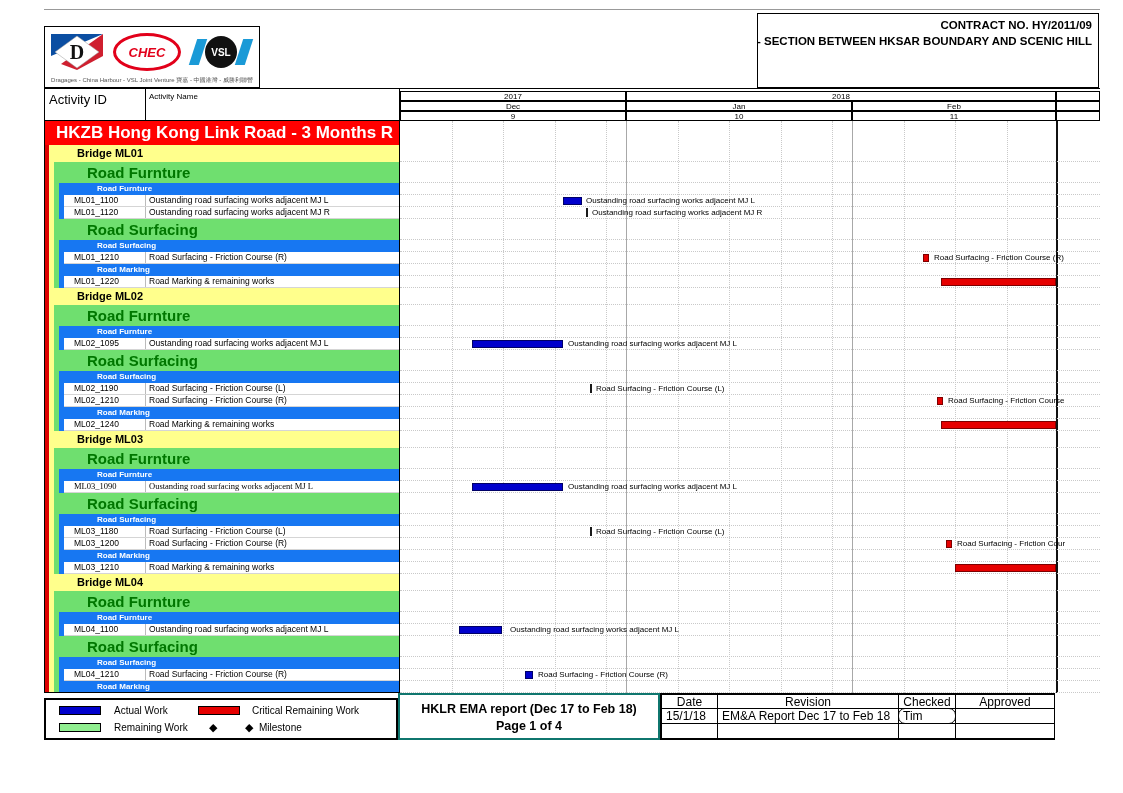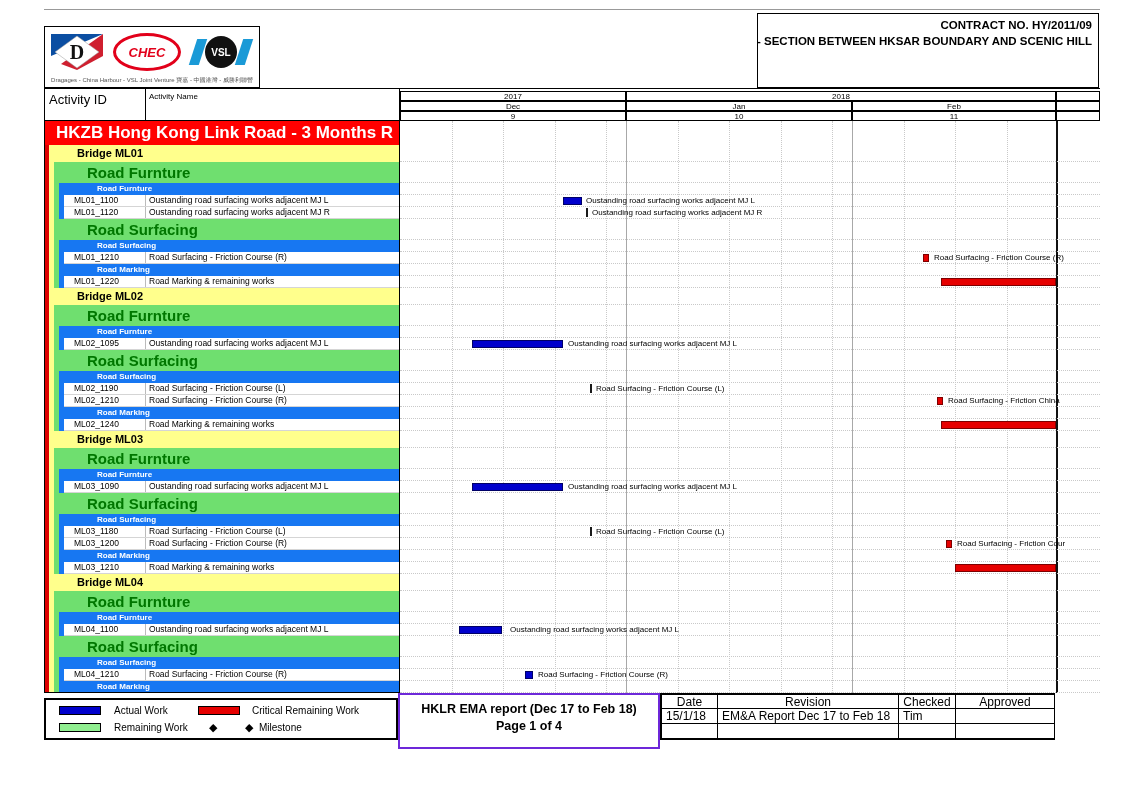--- a/index.html
+++ b/index.html
@@ -50,21 +50,21 @@
   .gridv{position:absolute;top:121px;height:572px;width:0;}
   .gridv.weekly{border-left:1px dotted #c9c9c9;}
   .gridv.month{border-left:1px solid #a8a8a8;}
   .gridv.endline{border-left:2px solid #111;}
 
   
   .legend-box{left:44px;top:698px;width:354px;height:42px;border:2px solid #000;box-sizing:border-box;}
   .legend-swatch{position:absolute;width:42px;height:9px;border:1px solid #000;box-sizing:border-box;}
   .legend-label{position:absolute;font-size:10px;line-height:11px;white-space:nowrap;}
   .legend-diamond{position:absolute;font-size:11px;line-height:11px;}
-  .titleblock{left:398px;top:693px;width:262px;height:56px;border:2px solid #6d28d9;box-sizing:border-box;text-align:center;}
+  .titleblock{left:398px;top:693px;width:262px;height:47px;border:2px solid #0f766e;box-sizing:border-box;text-align:center;}
   .titleblock .t1{margin-top:7px;font-weight:bold;font-size:12.5px;}
   .titleblock .t2{margin-top:3px;font-weight:bold;font-size:12.5px;}
   .revtable{left:660px;top:693px;width:395px;height:47px;border:1.5px solid #000;box-sizing:border-box;}
   .rev-cell{position:absolute;border:1px solid #000;box-sizing:border-box;font-size:12px;line-height:14px;overflow:hidden;white-space:nowrap;}
   .rev-center{text-align:center;}
   .rev-pad{padding-left:4px;}
 </style>
 </head>
 <body>
 
@@ -266,21 +266,21 @@
     <div class="strip" style="left: 49px; top: 395px; height: 12px; background: rgb(255, 255, 140);"></div>
     <div class="strip" style="left: 54px; top: 395px; height: 12px; background: rgb(111, 223, 111);"></div>
     <div class="strip" style="left: 59px; top: 395px; height: 12px; background: rgb(23, 119, 242);"></div>
     <div class="left-row row-act" style="left: 64px; top: 395px; width: 336px; height: 12px;">
       <div class="adiv"></div>
       <span class="aid">ML02_1210</span>
       <span class="aname">Road Surfacing - Friction Course (R)</span>
     </div>
     <div class="gantt-row gantt-dotted" style="left: 400px; top: 395px; width: 700px; height: 12px;">
       <div class="gbar critical" style="left: 537px; width: 6px;"></div>
-      <span class="glabel" style="left: 548px; line-height: 12px;">Road Surfacing - Friction China</span>
+      <span class="glabel" style="left: 548px; line-height: 12px;">Road Surfacing - Friction Course</span>
     </div>
     <div class="strip" style="left: 44px; top: 407px; height: 12px; background: rgb(221, 0, 0);"></div>
     <div class="strip" style="left: 49px; top: 407px; height: 12px; background: rgb(255, 255, 140);"></div>
     <div class="strip" style="left: 54px; top: 407px; height: 12px; background: rgb(111, 223, 111);"></div>
     <div class="left-row row-band" style="left: 59px; top: 407px; width: 341px; height: 12px;">Road Marking</div>
     <div class="gantt-row gantt-dotted" style="left: 400px; top: 407px; width: 700px; height: 12px;"></div>
     <div class="strip" style="left: 44px; top: 419px; height: 12px; background: rgb(221, 0, 0);"></div>
     <div class="strip" style="left: 49px; top: 419px; height: 12px; background: rgb(255, 255, 140);"></div>
     <div class="strip" style="left: 54px; top: 419px; height: 12px; background: rgb(111, 223, 111);"></div>
     <div class="strip" style="left: 59px; top: 419px; height: 12px; background: rgb(23, 119, 242);"></div>
@@ -301,21 +301,21 @@
     <div class="gantt-row gantt-dotted" style="left: 400px; top: 448px; width: 700px; height: 21px;"></div>
     <div class="strip" style="left: 44px; top: 469px; height: 12px; background: rgb(221, 0, 0);"></div>
     <div class="strip" style="left: 49px; top: 469px; height: 12px; background: rgb(255, 255, 140);"></div>
     <div class="strip" style="left: 54px; top: 469px; height: 12px; background: rgb(111, 223, 111);"></div>
     <div class="left-row row-band" style="left: 59px; top: 469px; width: 341px; height: 12px;">Road Furnture</div>
     <div class="gantt-row gantt-dotted" style="left: 400px; top: 469px; width: 700px; height: 12px;"></div>
     <div class="strip" style="left: 44px; top: 481px; height: 12px; background: rgb(221, 0, 0);"></div>
     <div class="strip" style="left: 49px; top: 481px; height: 12px; background: rgb(255, 255, 140);"></div>
     <div class="strip" style="left: 54px; top: 481px; height: 12px; background: rgb(111, 223, 111);"></div>
     <div class="strip" style="left: 59px; top: 481px; height: 12px; background: rgb(23, 119, 242);"></div>
-    <div class="left-row row-act" style="left: 64px; top: 481px; width: 336px; height: 12px;">
+    <div class="left-row row-act" style="left: 64px; top: 481px; width: 336px; height: 12px; font-family: Liberation Serif, serif;">
       <div class="adiv"></div>
       <span class="aid">ML03_1090</span>
       <span class="aname">Oustanding road surfacing works adjacent MJ L</span>
     </div>
     <div class="gantt-row gantt-dotted" style="left: 400px; top: 481px; width: 700px; height: 12px;">
       <div class="gbar actual" style="left: 72px; width: 91px;"></div>
       <span class="glabel" style="left: 168px; line-height: 12px;">Oustanding road surfacing works adjacent MJ L</span>
     </div>
     <div class="strip" style="left: 44px; top: 493px; height: 21px; background: rgb(221, 0, 0);"></div>
     <div class="strip" style="left: 49px; top: 493px; height: 21px; background: rgb(255, 255, 140);"></div>
@@ -442,20 +442,20 @@
 </div>
 
 <div class="abs revtable">
   <div class="rev-cell rev-center" style="left:0;top:0;width:57px;height:15px;">Date</div>
   <div class="rev-cell rev-center" style="left:56px;top:0;width:182px;height:15px;">Revision</div>
   <div class="rev-cell rev-center" style="left:237px;top:0;width:58px;height:15px;">Checked</div>
   <div class="rev-cell rev-center" style="left:294px;top:0;width:100px;height:15px;">Approved</div>
 
   <div class="rev-cell rev-pad" style="left:0;top:14px;width:57px;height:16px;">15/1/18</div>
   <div class="rev-cell rev-pad" style="left:56px;top:14px;width:182px;height:16px;">EM&amp;A Report Dec 17 to Feb 18</div>
-  <div class="rev-cell rev-pad" style="left:237px;top:14px;width:58px;height:16px;">Tim</div>
+  <div class="rev-cell rev-pad" style="left:237px;top:14px;width:58px;height:16px;border-radius:7px;">Tim</div>
   <div class="rev-cell rev-pad" style="left:294px;top:14px;width:100px;height:16px;"></div>
 
   <div class="rev-cell rev-pad" style="left:0;top:29px;width:57px;height:16px;"></div>
   <div class="rev-cell rev-pad" style="left:56px;top:29px;width:182px;height:16px;"></div>
   <div class="rev-cell rev-pad" style="left:237px;top:29px;width:58px;height:16px;"></div>
   <div class="rev-cell rev-pad" style="left:294px;top:29px;width:100px;height:16px;"></div>
 </div>
 
 </body></html>

